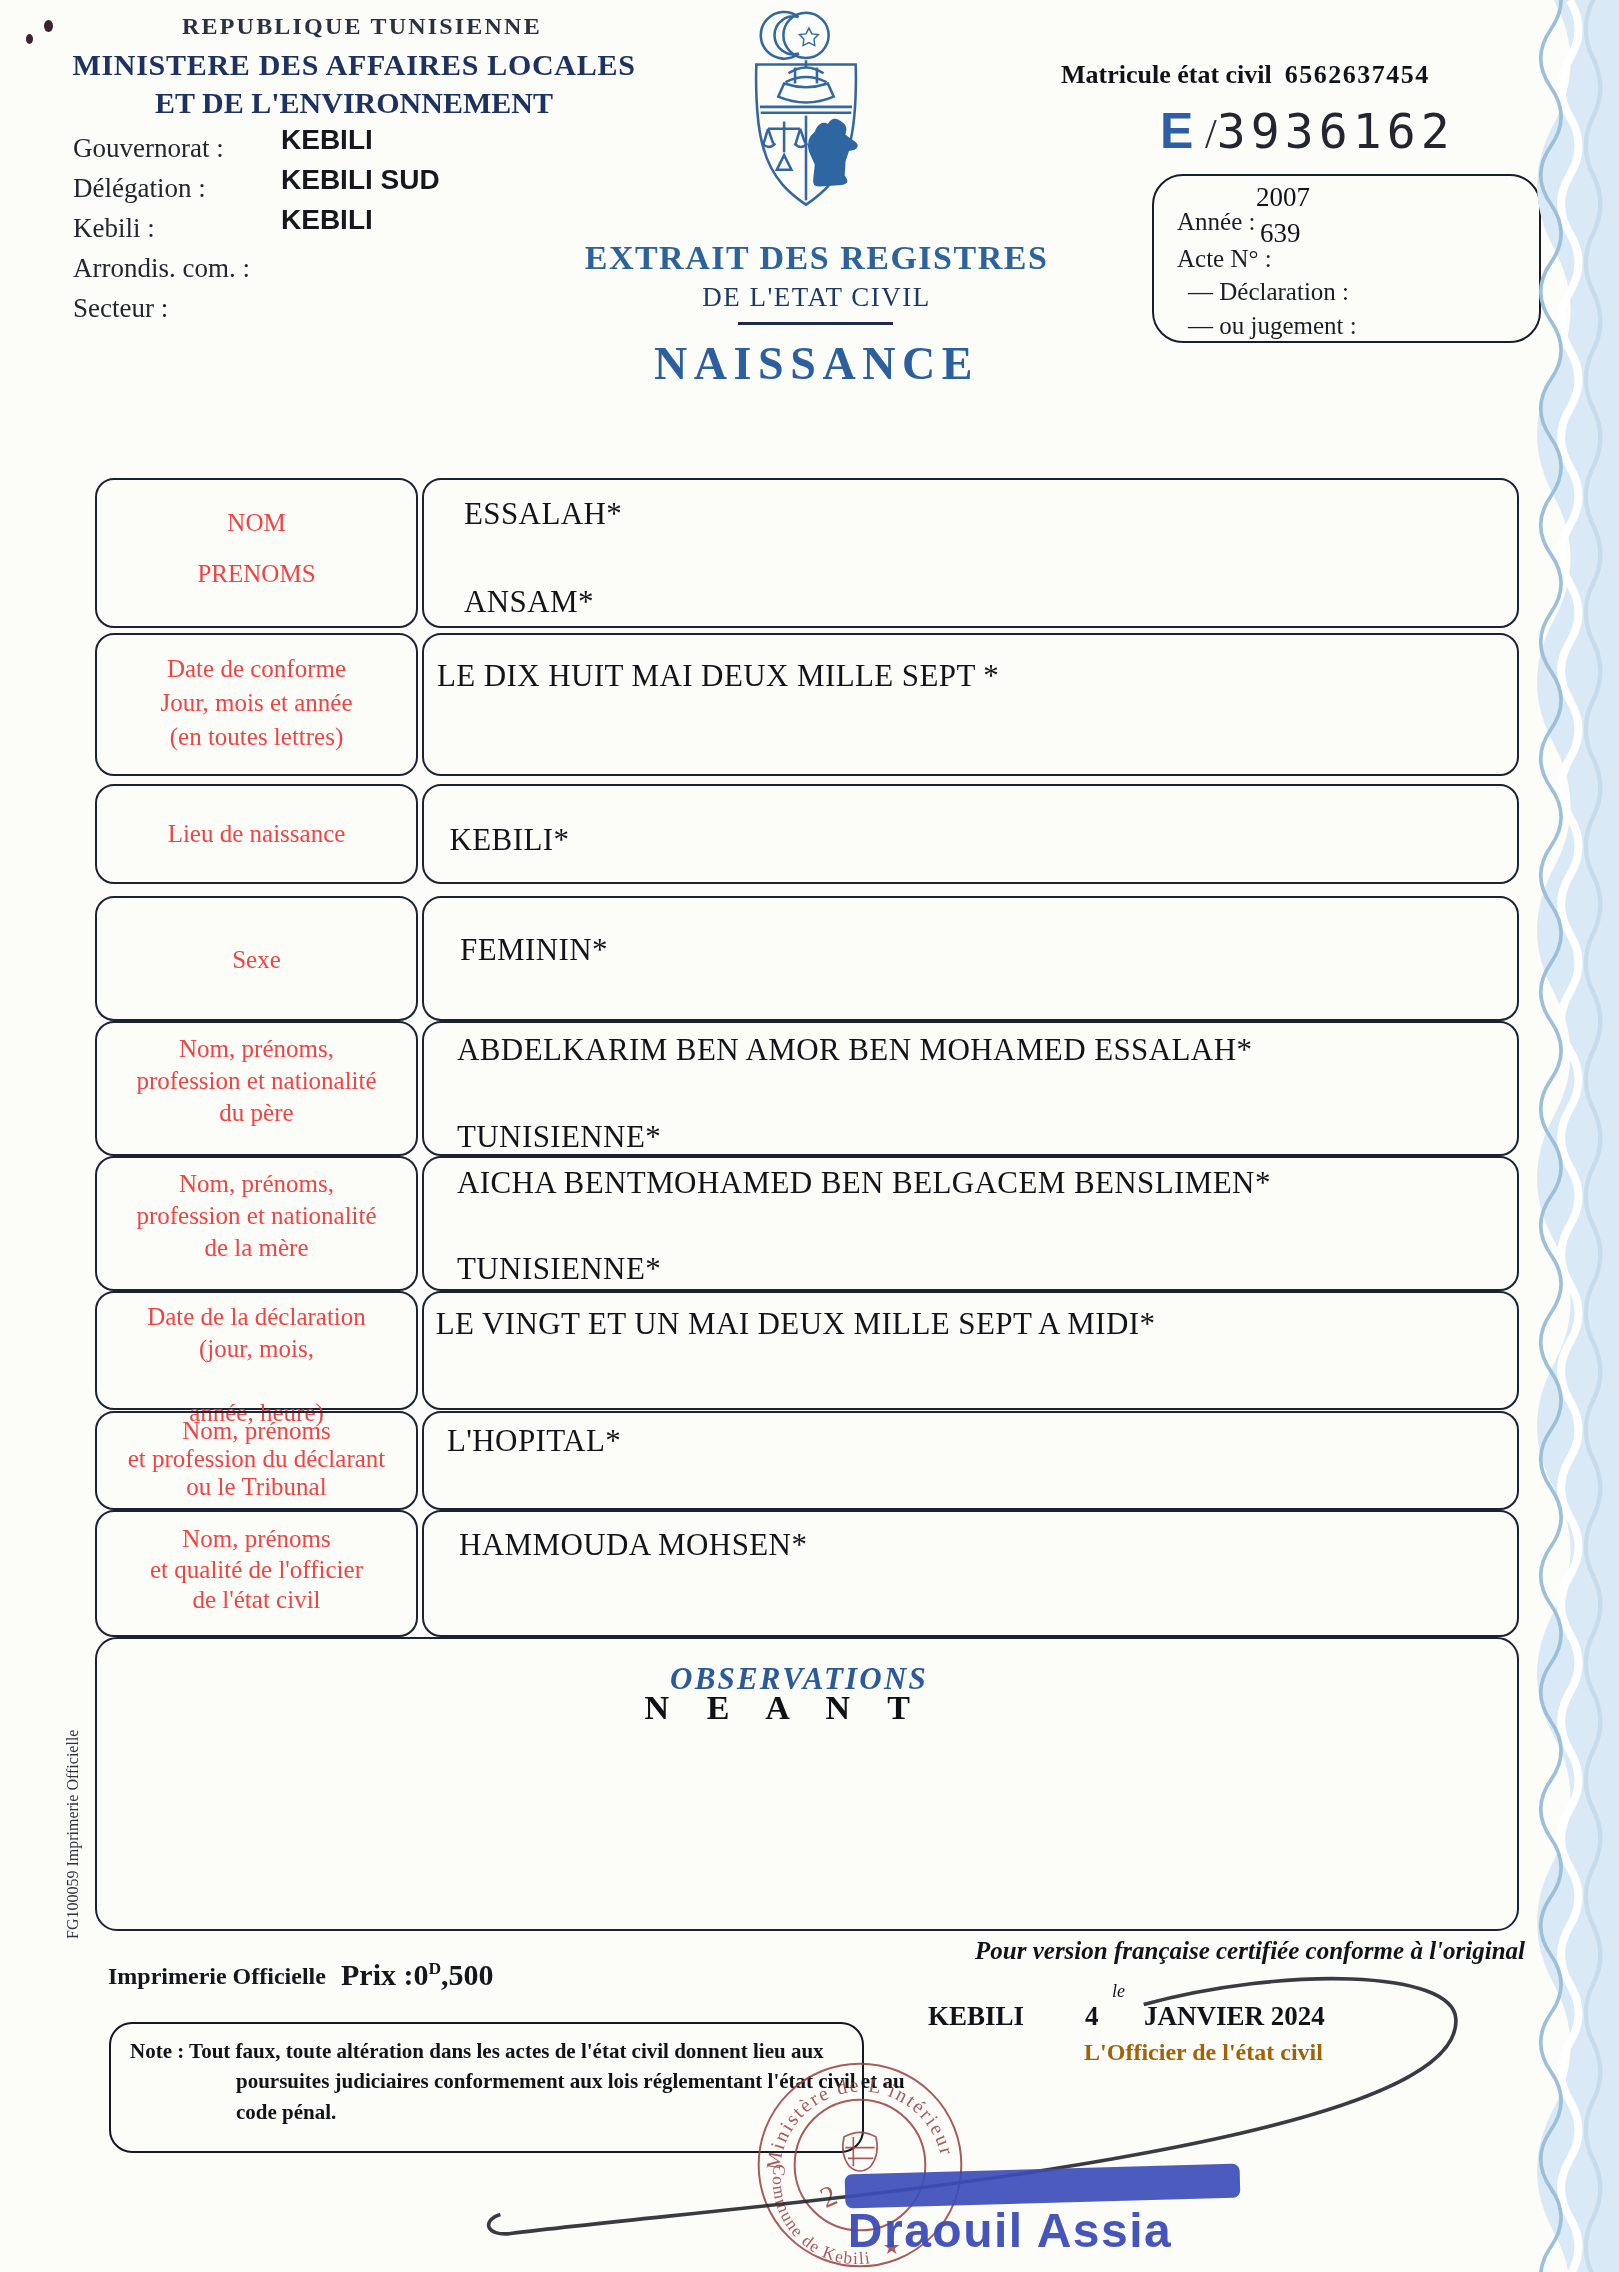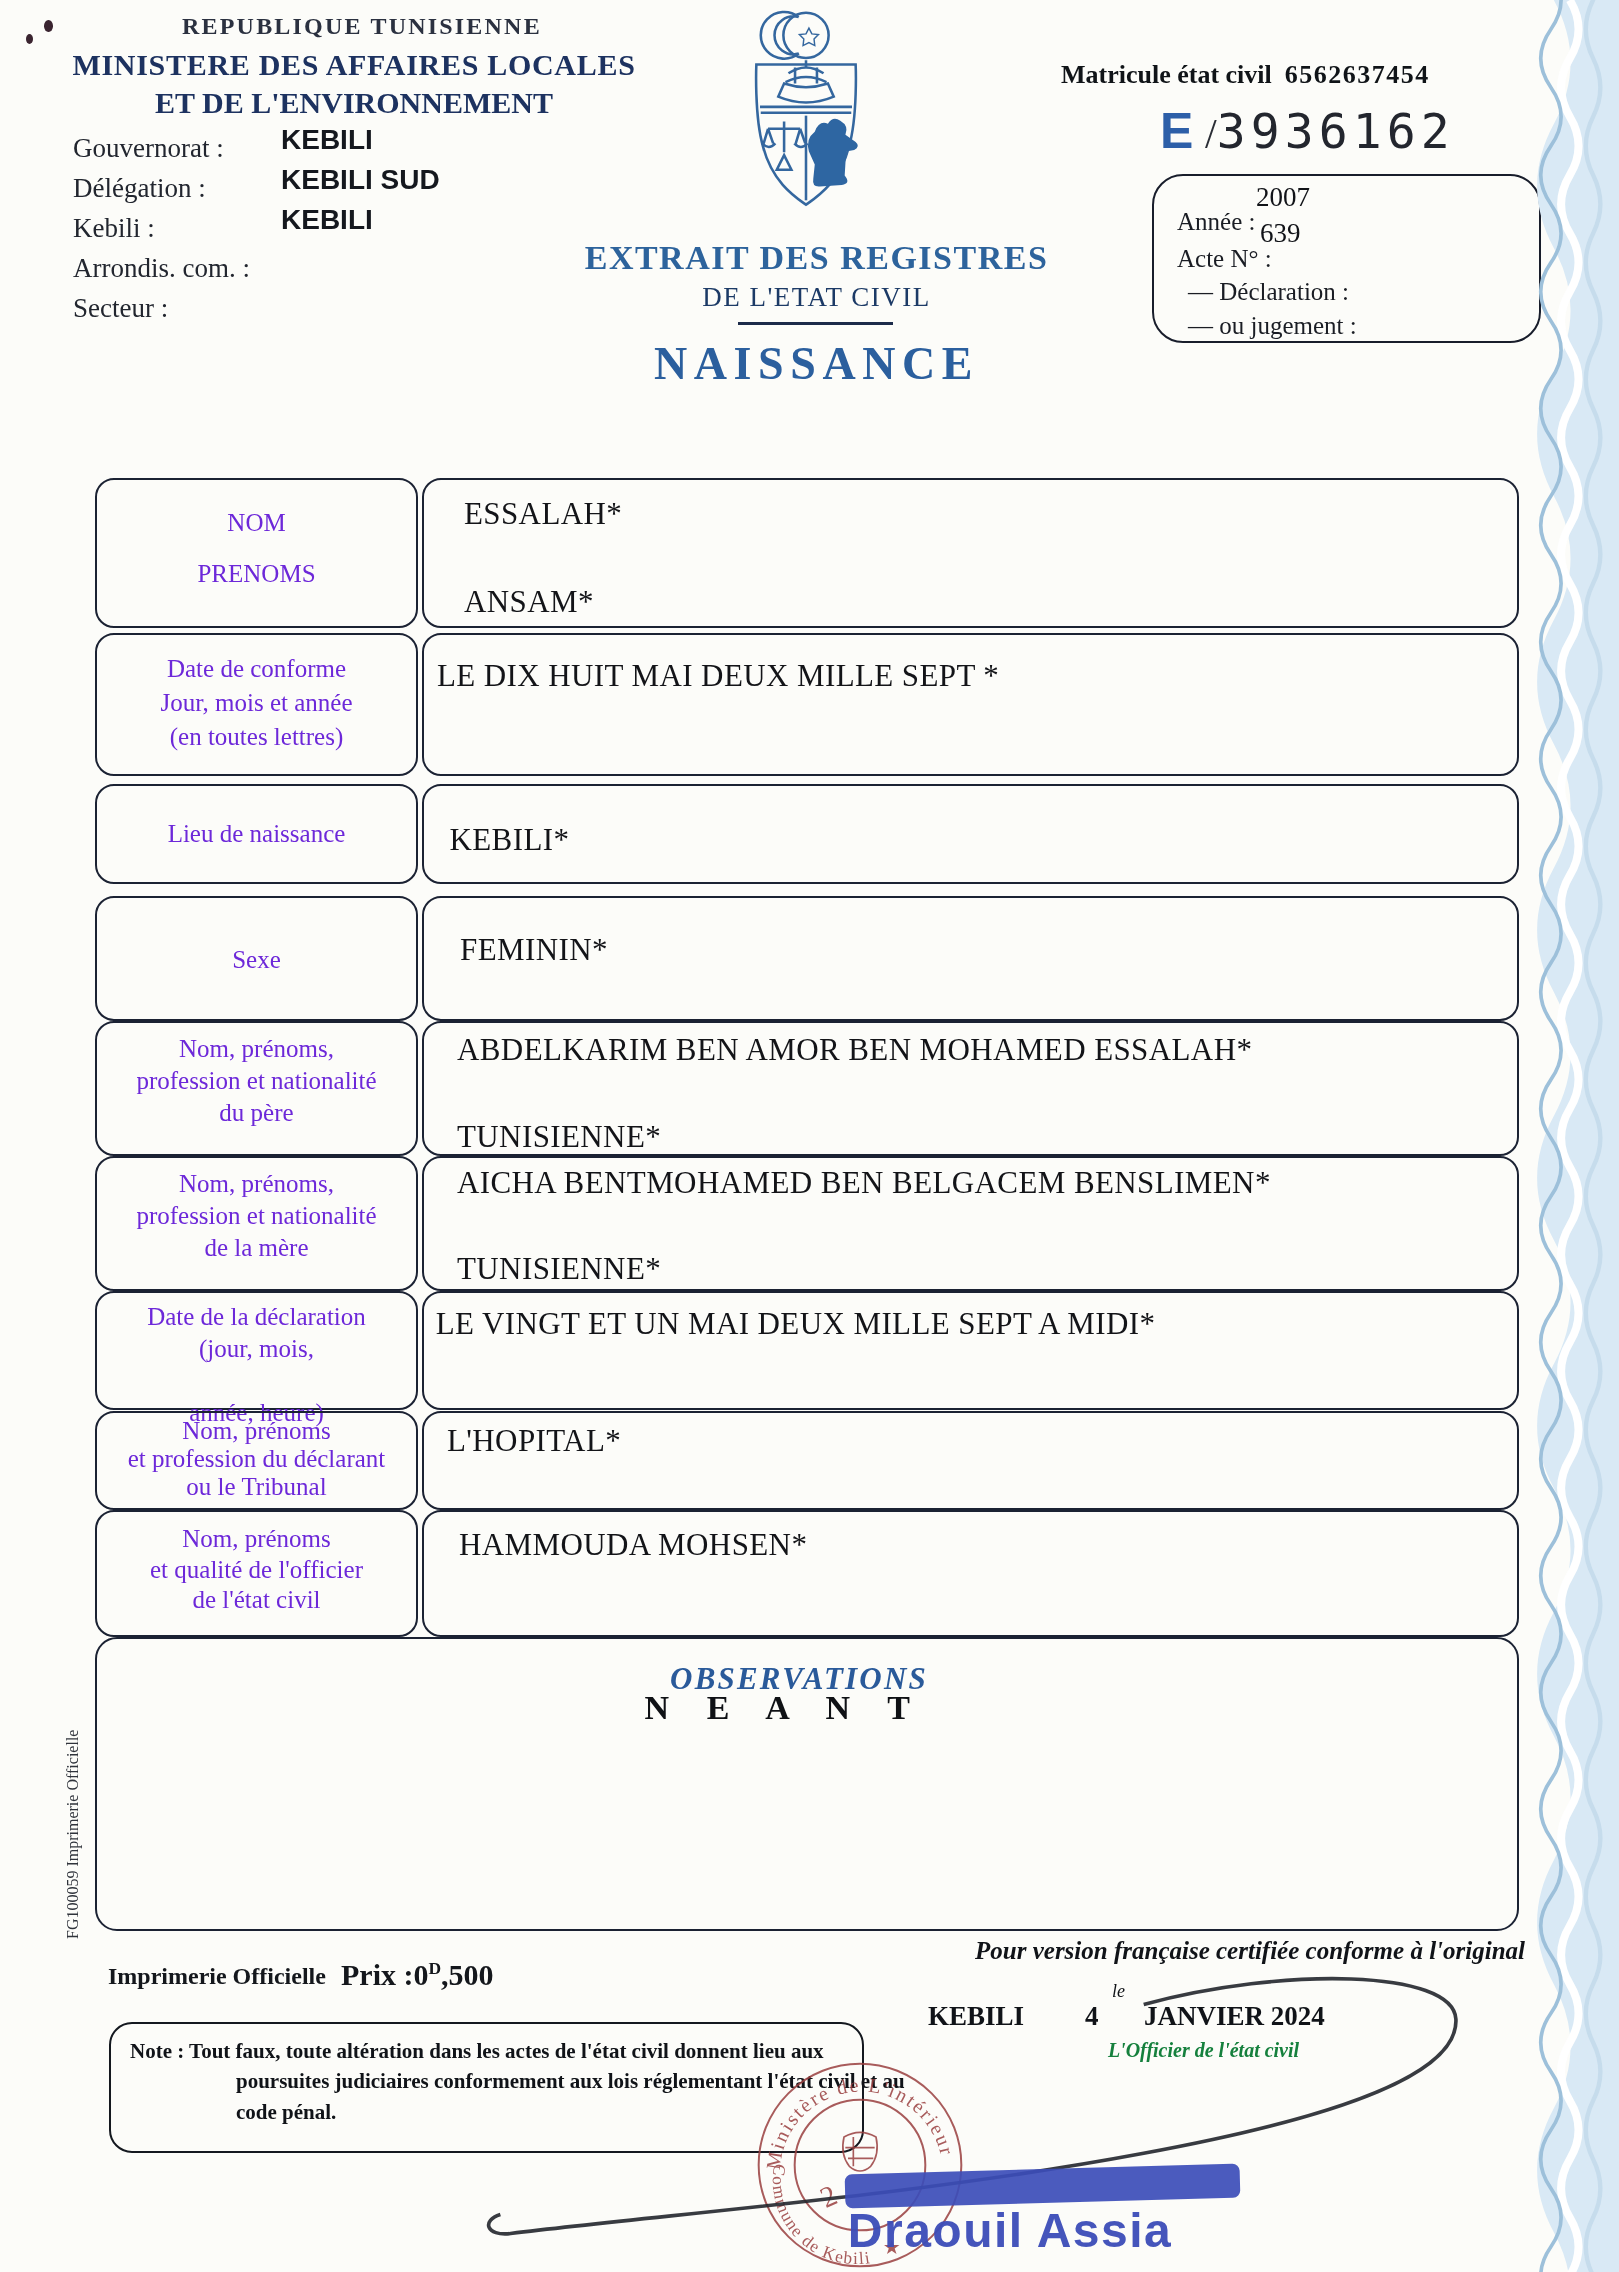--- a/index.html
+++ b/index.html
@@ -31,40 +31,40 @@
 
   
   .title1{left:452px;top:239px;width:729px;text-align:center;font-size:34px;font-weight:bold;color:#2d639c;letter-spacing:1.5px;}
   .title2{left:452px;top:282px;width:729px;text-align:center;font-size:27px;color:#1c3a66;letter-spacing:1.5px;}
   .title-rule{left:738px;top:322px;width:155px;height:2.9px;background:#1c2b4a;}
   .title3{left:452px;top:337px;width:729px;text-align:center;font-size:46px;font-weight:bold;color:#2b5f9e;letter-spacing:6.6px;}
   .title4{left:452px;top:394px;width:729px;text-align:center;font-size:29px;font-weight:bold;font-style:italic;color:#17305c;}
 
   
   .fbox{border:2.9px solid #1b2233;border-radius:19px;background:transparent;}
-  .flabel{position:absolute;left:0;width:100%;text-align:center;font-size:25px;color:#6d28d9;white-space:nowrap;overflow:visible;}
+  .flabel{position:absolute;left:0;width:100%;text-align:center;font-size:25px;color:#ef4444;white-space:nowrap;overflow:visible;}
   .fvalue{position:absolute;font-size:31px;color:#131418;letter-spacing:0.4px;white-space:nowrap;}
 
   
   .obs-title{left:106px;top:1661px;width:1386px;text-align:center;font-size:31px;font-weight:bold;font-style:italic;color:#2a5a9a;letter-spacing:2.2px;}
   .obs-value{left:117px;top:1689px;width:1335px;text-align:center;font-size:34px;font-weight:bold;color:#0f1115;letter-spacing:14.6px;}
 
   
   .vtext{left:64px;top:1727px;height:212px;writing-mode:vertical-rl;transform:rotate(180deg);font-size:16px;color:#2f333b;}
   .printer{left:108px;top:1963px;font-size:24px;font-weight:bold;color:#14171c;}
   .price{left:341px;top:1958px;font-size:30px;font-weight:bold;color:#14171c;}
   .price sup{font-size:17.5px;}
   .note-box{left:109px;top:2022px;width:751px;height:127px;border:2.9px solid #14181f;border-radius:23px;}
   .note-line{position:absolute;font-size:21px;font-weight:bold;color:#101318;white-space:nowrap;}
   .certif{left:759px;top:1937px;width:766px;text-align:right;font-size:25px;font-weight:bold;font-style:italic;color:#101318;}
   .f-place{left:928px;top:2001px;font-size:27px;font-weight:bold;color:#101318;}
   .f-day{left:1085px;top:2001px;font-size:27px;font-weight:bold;color:#101318;}
   .f-le{left:1112px;top:1981px;font-size:18px;font-style:italic;color:#101318;}
   .f-month{left:1144px;top:2001px;font-size:27px;font-weight:bold;color:#101318;}
-  .officer{left:1021px;top:2039px;width:365px;text-align:center;font-size:20px;font-weight:bold;font-style:italic;color:#15803d;}
+  .officer{left:1021px;top:2039px;width:365px;text-align:center;font-size:24px;font-weight:bold;color:#a16207;}
 
   
   .blue-stamp{left:839px;top:2165px;width:438px;height:102px;}
   .blue-bar{position:absolute;left:5.8px;top:4.4px;width:395px;height:34px;background:#3c4db8;border-radius:7.3px;transform:rotate(-1.6deg);opacity:.92;}
   .blue-name{position:absolute;left:8.8px;top:38px;font-family:"Liberation Sans",sans-serif;font-weight:bold;font-size:48px;color:#3c4db8;letter-spacing:1.5px;opacity:.95;}
   .round-stamp{left:742px;top:2057px;width:236px;height:216px;opacity:.85;}
   .sig-layer{left:0;top:0;width:1620px;height:2273px;pointer-events:none;}
   .guilloche{left:1516px;top:0;width:104px;height:2273px;}
 </style>
 </head>

